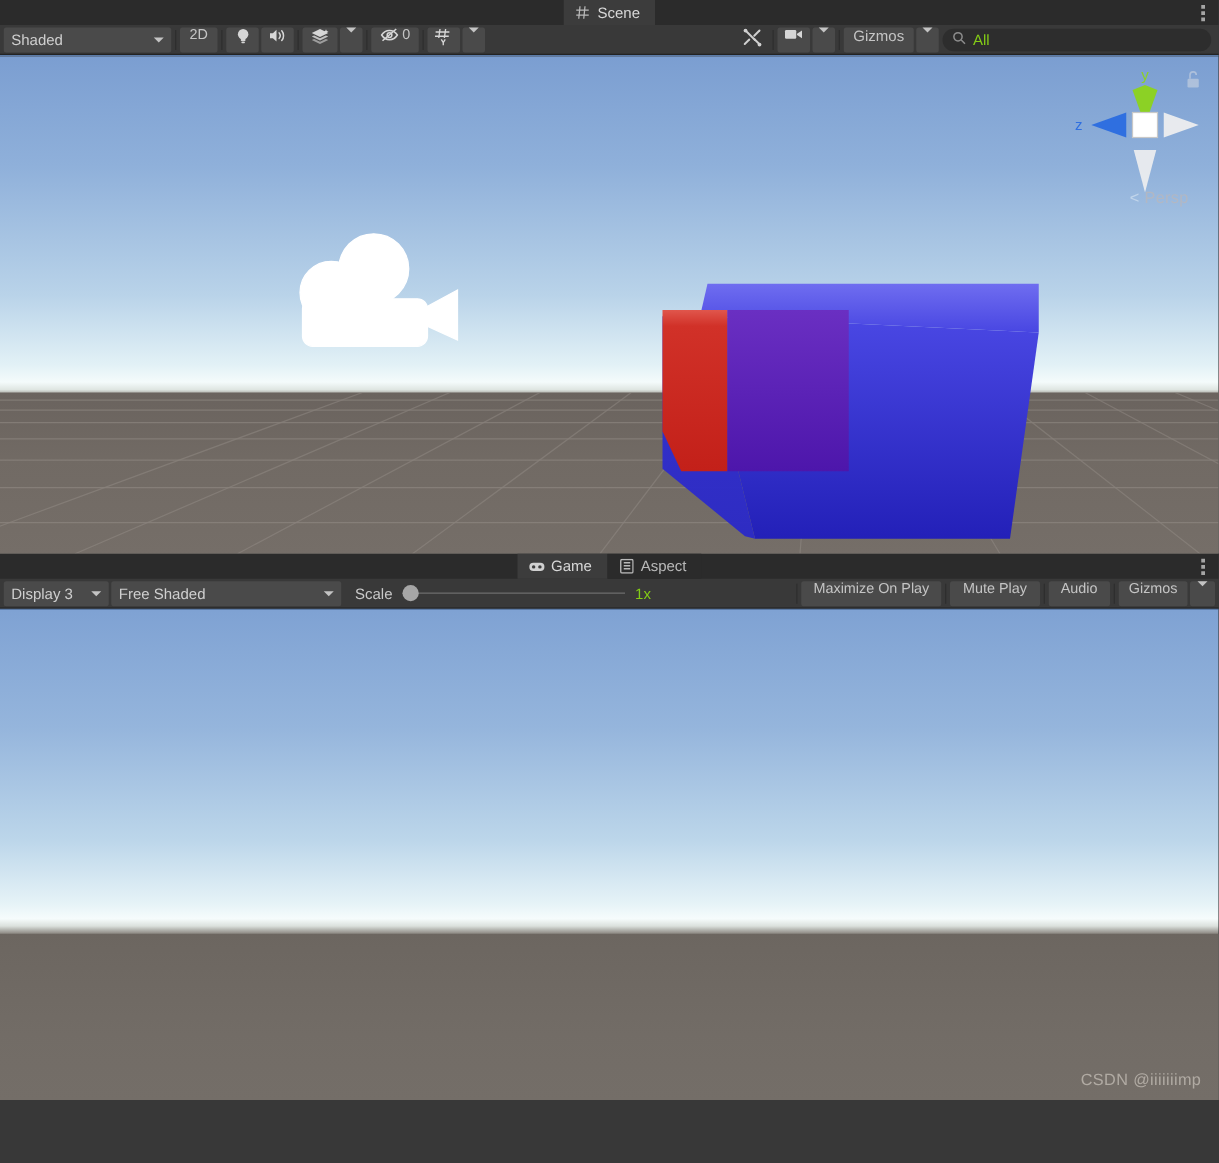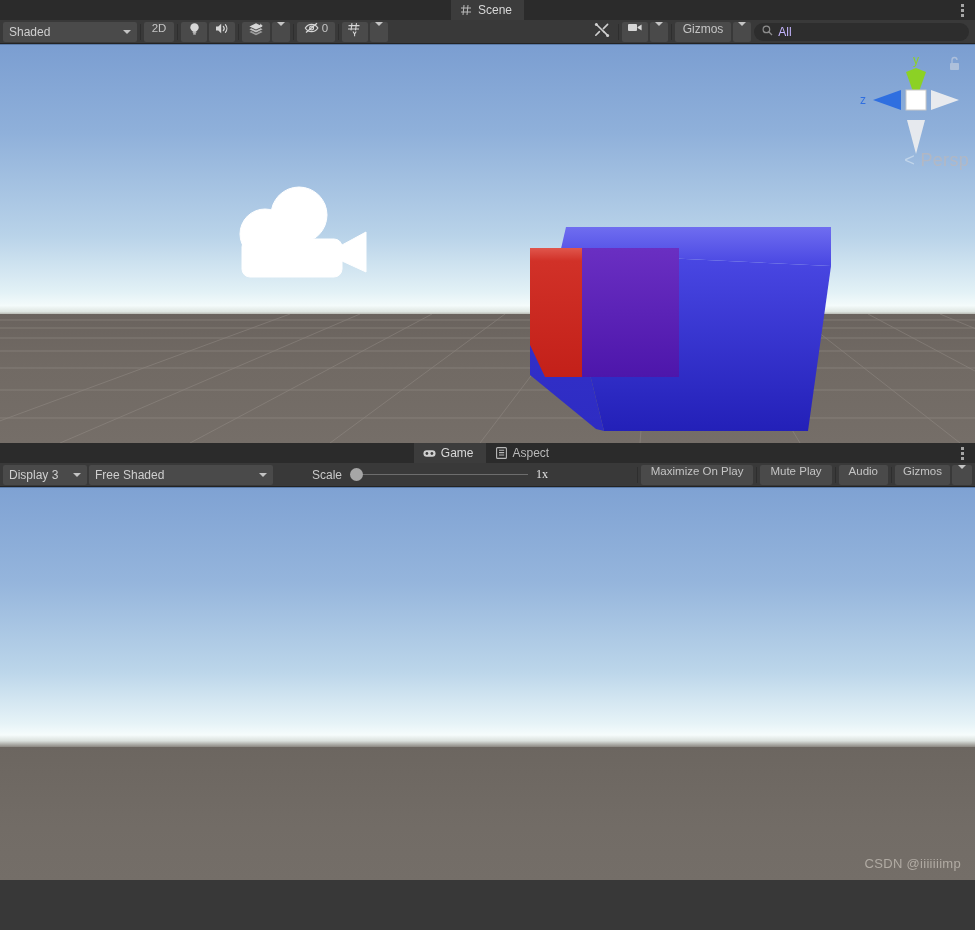--- a/index.html
+++ b/index.html
@@ -68,42 +68,42 @@
   .shapes svg{ display:block; width:100%; height:100%; }
 
   
   .cam-gizmo{ position:absolute; left:228px; top:132px; width:142px; height:106px; }
   .cam-gizmo svg{ display:block; }
 
   
   .orient{ position:absolute; right:5px; top:5px; width:115px; height:120px; }
   .orient svg{ display:block; }
   .persp-label{
-    position:absolute; right:6px; top:105px; font-size:18px; color:#c3b7b2;
+    position:absolute; right:24px; top:105px; font-size:13px; color:#c3b7b2;
     opacity:.58; letter-spacing:.3px; pointer-events:none;
   }
 
   
   .scale-wrap{ display:flex; align-items:center; gap:8px; padding:0 10px; height:20px; }
-  .scale-label{ font-size:12px; color:#c9c9c9;margin-left:28px; }
+  .scale-label{ font-size:12px; color:#c9c9c9; }
   .slider{ position:relative; width:178px; height:14px; display:flex; align-items:center; }
   .slider .track{ position:absolute; left:0; right:0; height:1px; background:#6d6d6d; }
   .slider .knob{ position:absolute; left:0; width:13px; height:13px; border-radius:50%; background:#a6a6a6; }
-  .scale-val{ font-size:12px; color:#e5e5e5; min-width:16px;font-family:Liberation Serif, serif; }
+  .scale-val{ font-size:12px; color:#84cc16; min-width:16px; }
 
   .watermark{
     position:absolute; right:14px; bottom:9px; font-size:13px;
     color:#c8c2ba; opacity:.72; letter-spacing:.3px; pointer-events:none;
   }
   .spacer{ flex:1; }
 
   .search{
     height:18px; flex:1; min-width:60px; background:#2d2d2d; border-radius:9px;
     display:flex; align-items:center; gap:5px; padding:0 8px; margin:0 4px 0 2px;
-    font-size:12px; color:#c4b5fd; cursor:text;
+    font-size:12px; color:#84cc16; cursor:text;
   }
   .panel-border{ height:1px; background:#5b7ba8; }
 </style>
 </head>
 <body>
 
 <div class="app">
 
   <div class="tabbar">
     <div class="tab active">

